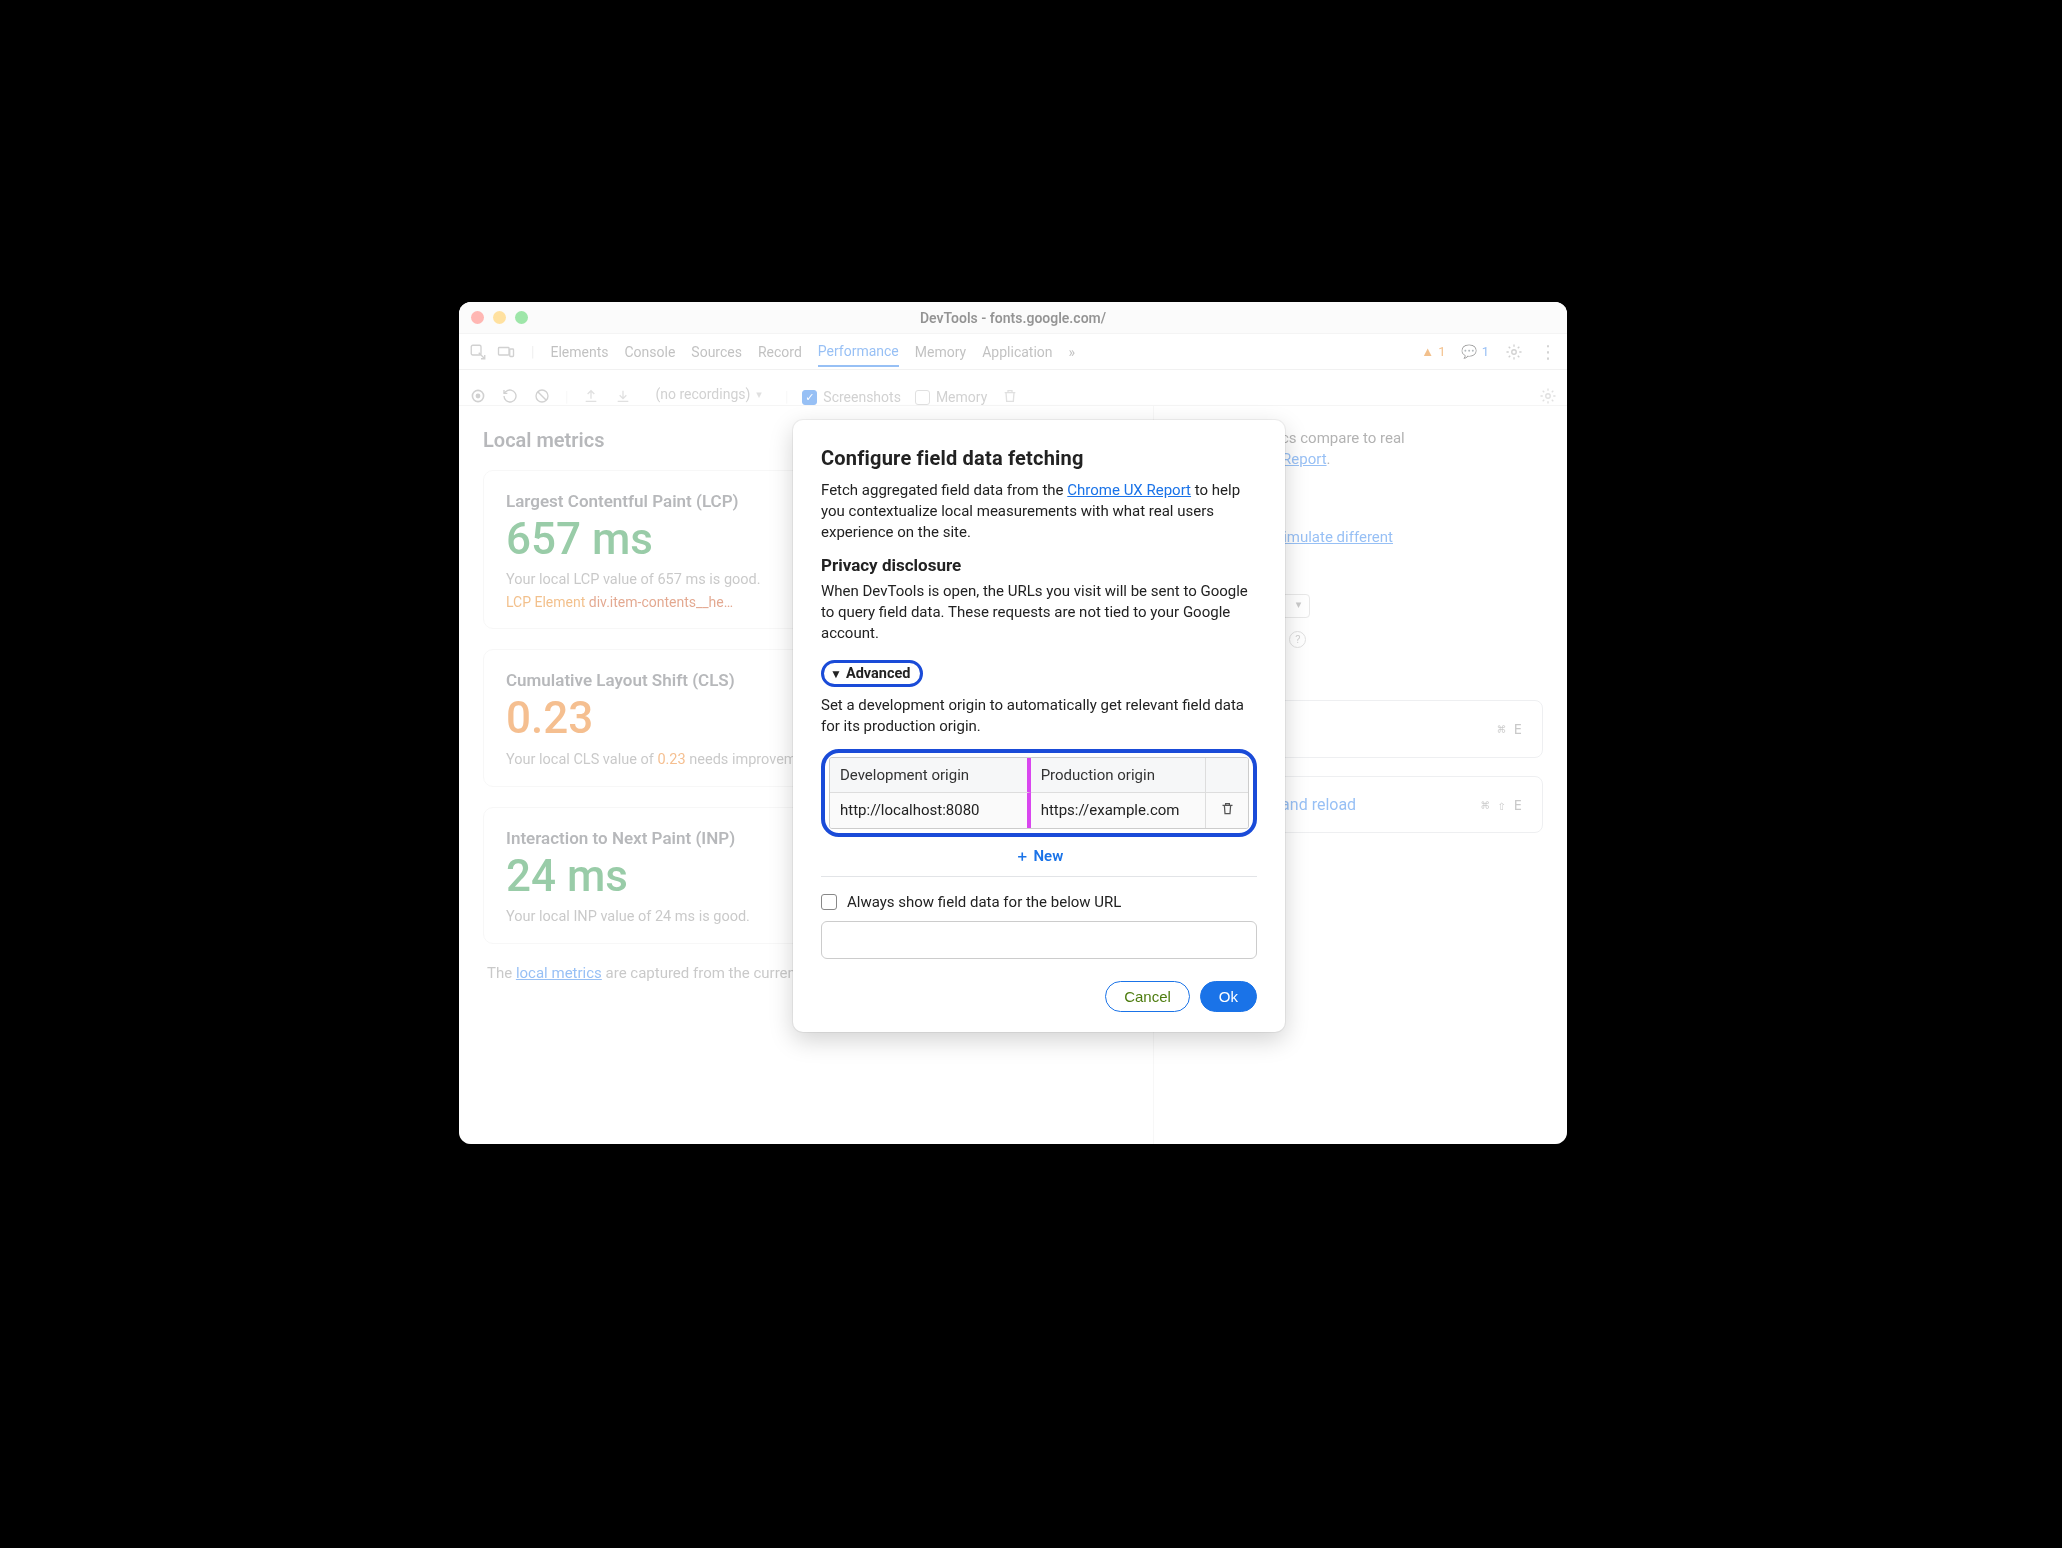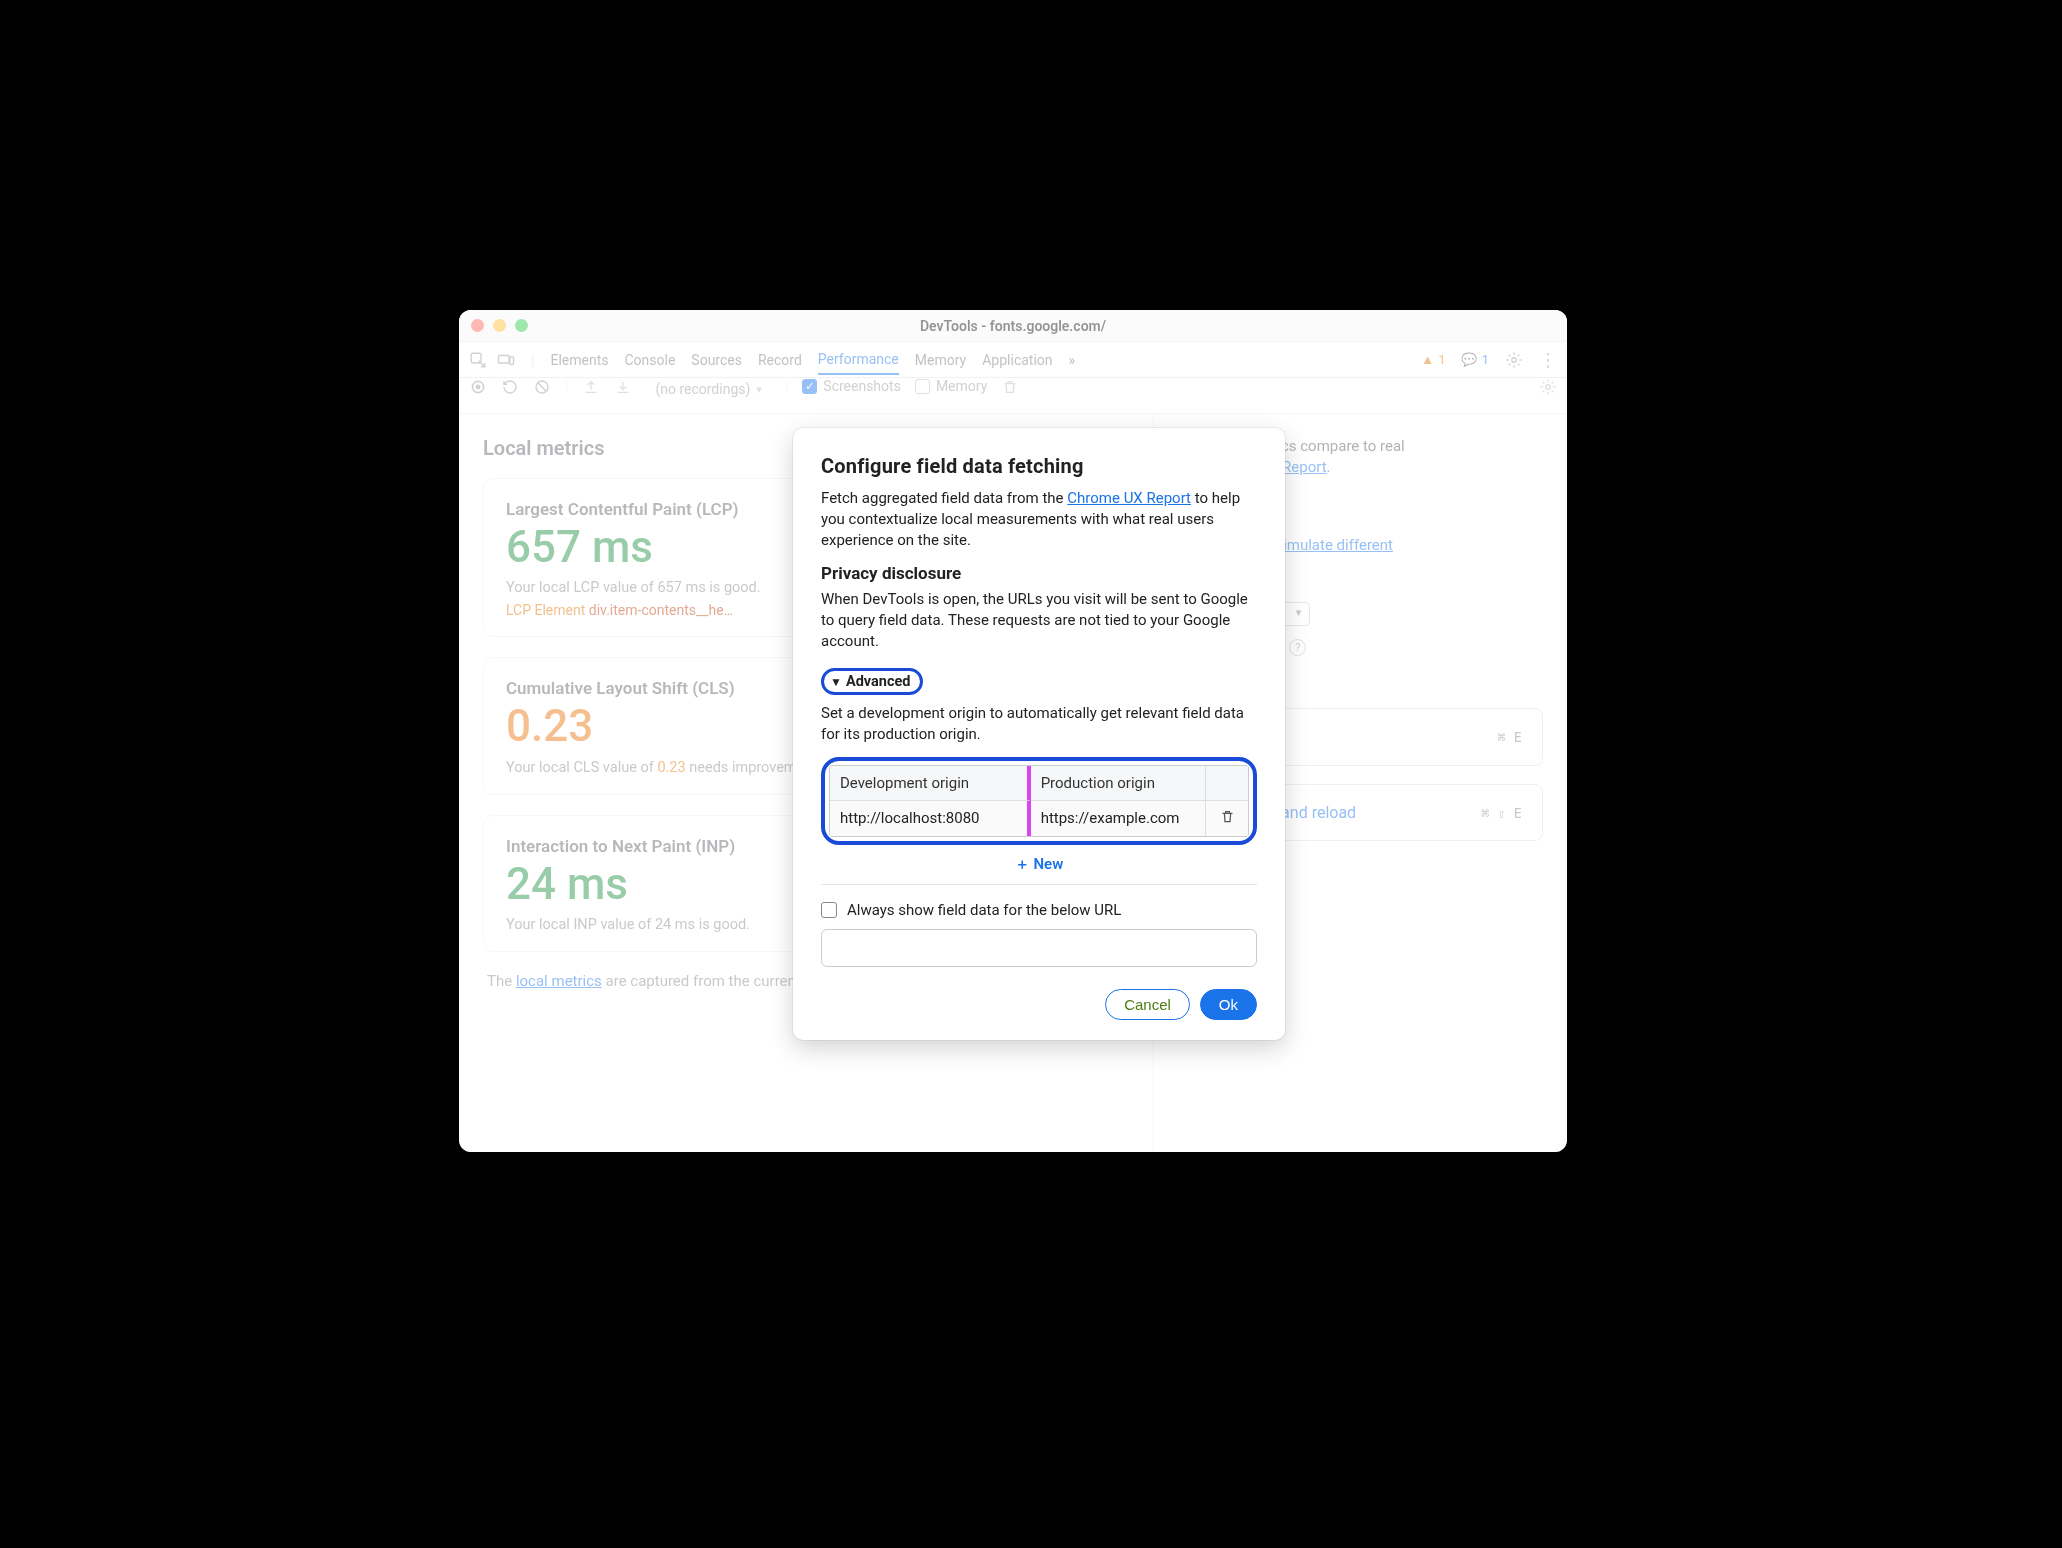--- a/index.html
+++ b/index.html
@@ -14,21 +14,21 @@
 
   .stage {
     width: 1268px;
     height: 952px;
     position: relative;
     background: #000;
   }
 
   .window {
     position: absolute;
-    top: 12px;
+    top: 4px;
     left: 62px;
     width: 1108px;
     height: 842px;
     background: #fff;
     border-radius: 12px;
     box-shadow: 0 30px 60px rgba(0,0,0,.5), 0 0 0 1px rgba(0,0,0,.05);
     overflow: hidden;
   }
 
   
@@ -82,21 +82,21 @@
   .tabitem { color:#777; cursor: default; }
   .tabitem.active { color:#1a73e8; padding-bottom:6px; border-bottom:2px solid #1a73e8; margin-bottom:-7px;}
   .tabbar .spacer { flex:1; }
   .badge-warn { color:#e37400; font-size:13px; display:flex; align-items:center; gap:4px;}
   .badge-info { color:#1a73e8; font-size:13px; display:flex; align-items:center; gap:4px;}
 
   
   .toolbar {
     height: 36px;
     display: flex;
-    align-items: flex-start;
+    align-items: flex-end;
     border-bottom: 1px solid #e8e8e8;
     padding: 0 10px;
     gap: 14px;
     color: #999;
     font-size: 14px;
     position: relative;
   }
   .toolbar .checkbox { display:flex; align-items:center; gap:6px;}
   .toolbar .checkbox .box {
     width:15px; height:15px; border:1px solid #bbb; border-radius:3px; display:flex; align-items:center; justify-content:center; font-size:11px; color:#fff;

